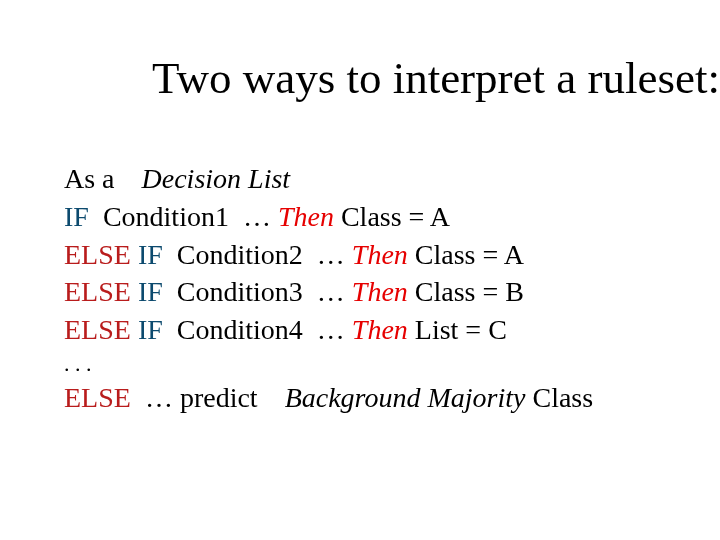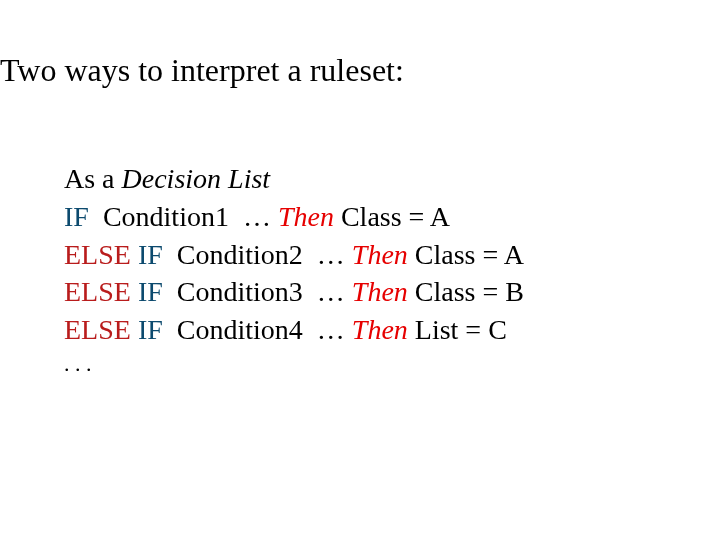--- a/index.html
+++ b/index.html
@@ -15,37 +15,37 @@
     position: relative;
     width: 720px;
     height: 540px;
     box-sizing: border-box;
   }
   .title {
     position: absolute;
     top: 52px;
     left: 0;
     right: 0;
-    text-align: left;
-    font-size: 32px;
+    text-align: right;
+    font-size: 45px;
     font-weight: 400;
   }
   .body {
     position: absolute;
     top: 160px;
     left: 64px;
     right: 48px;
     font-size: 28px;
     line-height: 1.35;
   }
   .line { white-space: pre; }
   .if { color: #0c4a6e; }
   .then { color: #e60000; font-style: italic; font-family: Liberation Serif, serif; }
   .else { color: #b91c1c; }
-  .italic { font-style: italic; }
+  .italic { font-style: italic; margin-left: 20px; }
   .small { font-size: 22px; }
 </style>
 </head>
 <body>
 
 <div class="slide">
   <div class="title">Two ways to interpret a ruleset:</div>
 
   <div class="body">
 
@@ -54,15 +54,16 @@
     <div class="line"><span class="if">IF</span><span>  Condition1  … </span><span class="then">Then</span><span> Class = A</span></div>
 
     <div class="line"><span class="else">ELSE</span><span class="if"> IF</span><span>  Condition2  … </span><span class="then">Then</span><span> Class = A</span></div>
 
     <div class="line"><span class="else">ELSE</span><span class="if"> IF</span><span>  Condition3  … </span><span class="then">Then</span><span> Class = B</span></div>
 
     <div class="line"><span class="else">ELSE</span><span class="if"> IF</span><span>  Condition4  … </span><span class="then">Then</span><span> List = C</span></div>
 
     <div class="line small">. . .</div>
 
+    <div class="line"><span class="else">ELSE</span><span>  … predict </span><span class="italic">Background Majority</span><span> Class</span></div>
 
   </div>
 </div>
 
 </body></html>

